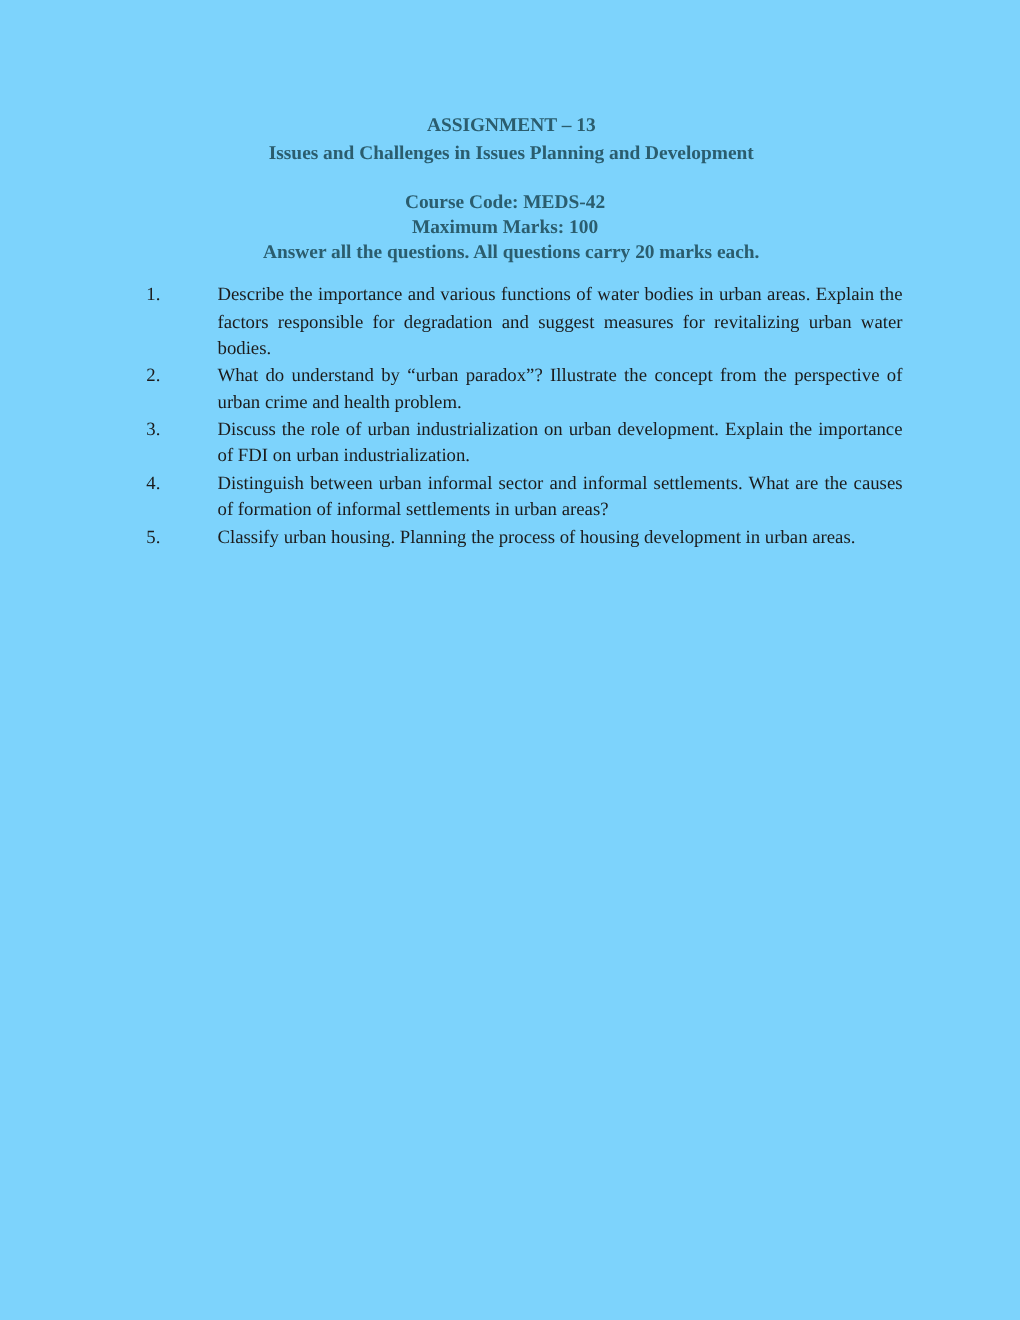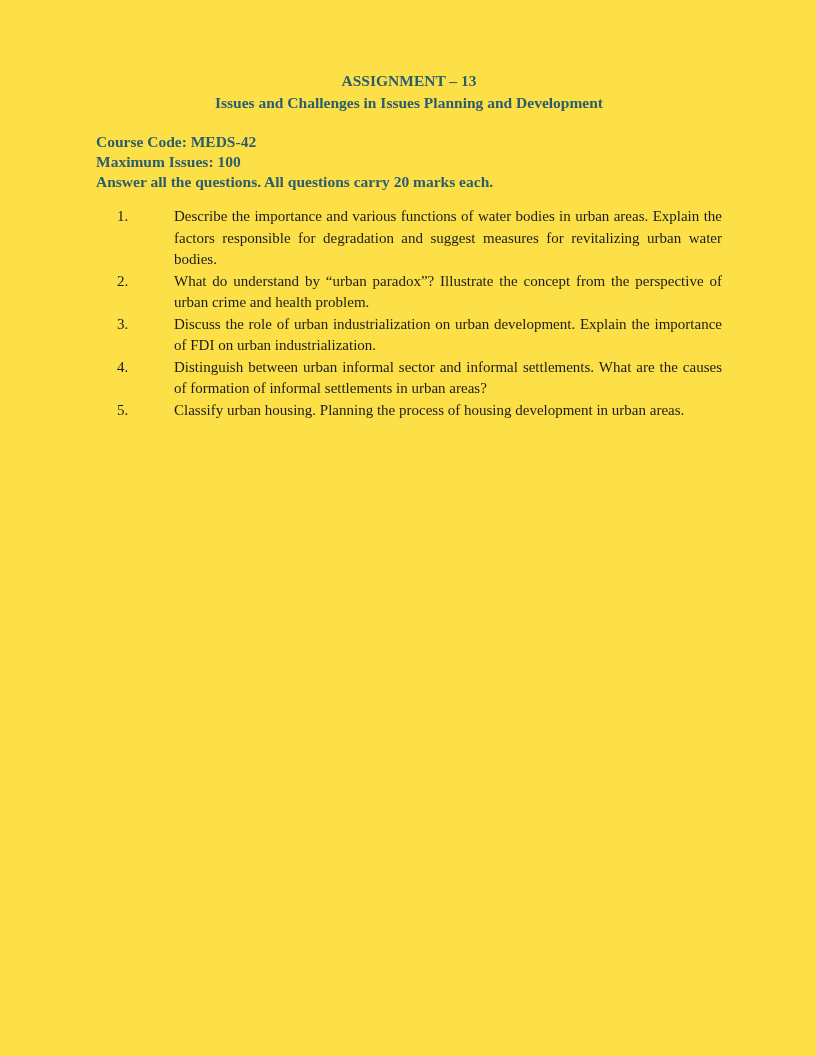--- a/index.html
+++ b/index.html
@@ -10,41 +10,41 @@
     font-family: "Liberation Serif", "DejaVu Serif", serif;
     color: #1c1c1c;
     position: relative;
     overflow: hidden;
   }
   .page {
     position: absolute;
     top: 0; left: 0;
     width: 816px;
     height: 1056px;
-    background: #fde047;
-    padding: 70px 94px 0 96px;
+    background: #7dd3fc;
+    padding: 90px 94px 0 96px;
   }
   .doc-header {
     text-align: center;
     color: #2b5d6e;
     font-weight: bold;
     font-size: 15.5px;
     line-height: 22px;
   }
   .meta-block {
     margin-top: 18px;
-    text-align: left;
+    text-align: center;
     padding-right: 10px;
     color: #2b5d6e;
     font-weight: bold;
     font-size: 15.5px;
     line-height: 20px;
   }
   .instruction {
-    text-align: left;
+    text-align: center;
     color: #2b5d6e;
     font-weight: bold;
     font-size: 15.5px;
     line-height: 20px;
   }
   ol.questions {
     list-style: none;
     margin-top: 14px;
   }
   ol.questions li {
@@ -69,21 +69,21 @@
 
 <div class="page">
 
   <div class="doc-header">
     <div>ASSIGNMENT – 13</div>
     <div>Issues and Challenges in Issues Planning and Development</div>
   </div>
 
   <div class="meta-block">
     <div>Course Code: MEDS-42</div>
-    <div>Maximum Issues: 100</div>
+    <div>Maximum Marks: 100</div>
   </div>
 
   <div class="instruction">Answer all the questions. All questions carry 20 marks each.</div>
 
   <ol class="questions">
     <li>
       <span class="qnum">1.</span>
       <span class="qtext">Describe the importance and various functions of water bodies in urban areas. Explain the factors responsible for degradation and suggest measures for revitalizing urban water bodies.</span>
     </li>
     <li>

